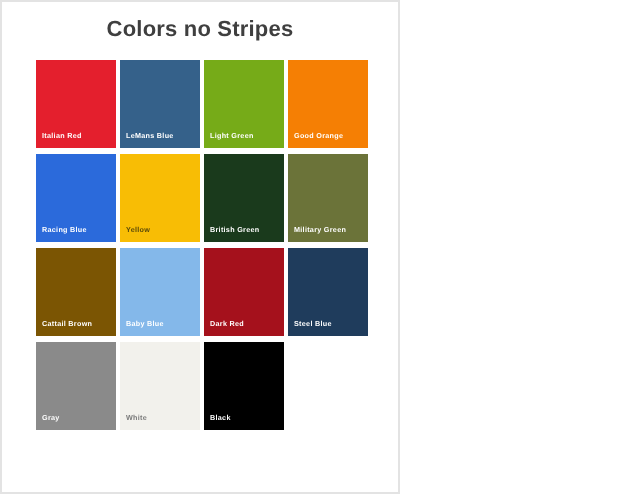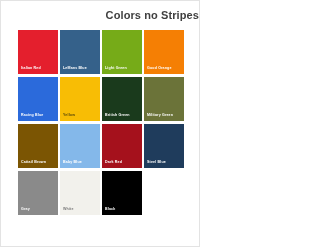--- a/index.html
+++ b/index.html
@@ -68,21 +68,21 @@
     line-height: 5px;
     letter-spacing: 0.15px;
     white-space: nowrap;
   }
 </style>
 </head>
 <body>
 
 <div id="page" style="background: rgb(255, 255, 255); border-color: rgb(227, 227, 227);">
 
-  <div id="title" style="color: rgb(63, 63, 63); text-align: right;">Colors no Stripes</div>
+  <div id="title" style="color: rgb(63, 63, 63);">Colors no Stripes</div>
 
   <div id="grid">
       <div class="row">
         <div class="swatch" style="background: rgb(228, 31, 45);">
           <div class="swatch-label" style="color: rgb(255, 255, 255);">Italian Red</div>
         </div>
         <div class="swatch" style="background: rgb(53, 97, 138);">
           <div class="swatch-label" style="color: rgb(255, 255, 255);">LeMans Blue</div>
         </div>
         <div class="swatch" style="background: rgb(118, 171, 24);">

